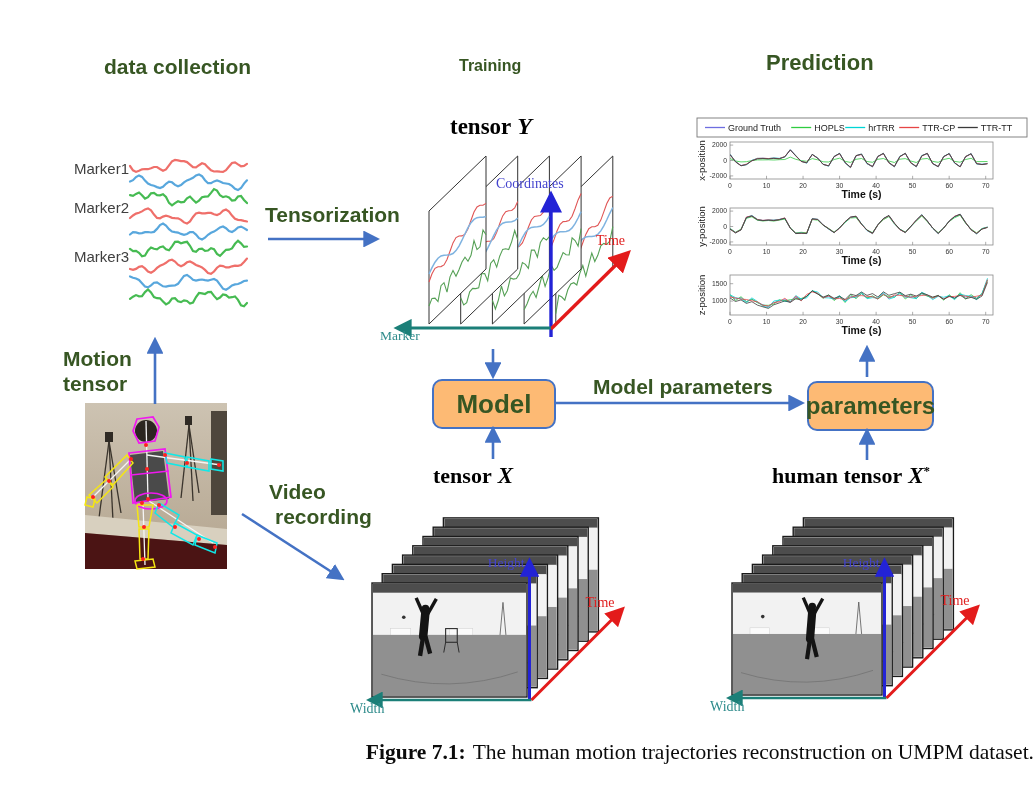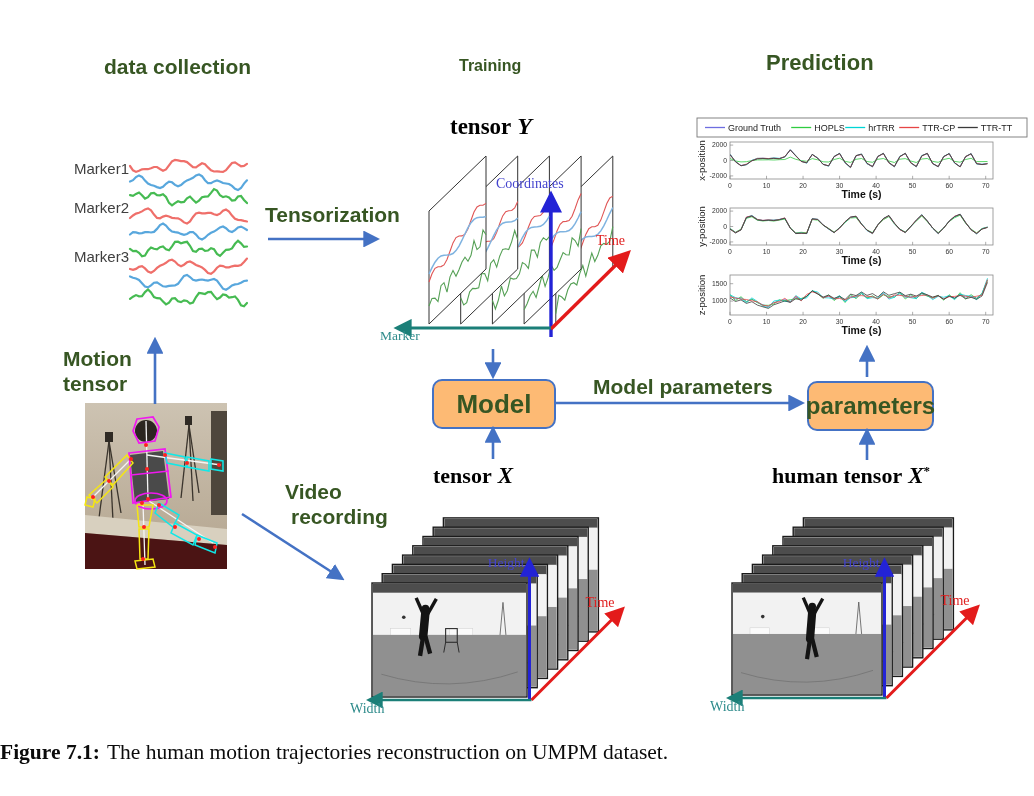--- a/index.html
+++ b/index.html
@@ -6,21 +6,21 @@
   #canvas{position:relative;width:1034px;height:796px;background:#fff;overflow:hidden;
           font-family:"Liberation Sans",sans-serif;}
   .glabel{position:absolute;color:var(--green,#375623);font-weight:bold;white-space:nowrap;}
   .mlabel{position:absolute;color:#404040;font-size:15px;white-space:nowrap;}
   .serifbold{position:absolute;font-family:"Liberation Serif",serif;font-weight:bold;
              color:#000000;white-space:nowrap;}
   .mathcal{font-family:"Liberation Serif",serif;font-style:italic;font-weight:700;padding-left:6px;}
   .fbox{position:absolute;border:2.2px solid var(--blue,#4472C4);border-radius:10px;background:#fdba74;
         display:flex;align-items:center;justify-content:center;z-index:2;}
   .fbox .btxt{color:var(--green,#375623);font-weight:bold;}
-  #caption{position:absolute;left:0;top:740px;width:1034px;text-align:left;
+  #caption{position:absolute;left:0;top:740px;width:1034px;text-align:right;
            font-family:"Liberation Serif",serif;font-size:21.5px;color:#0b0b0b;}
   #caption .cap-rest{margin-left:7px;font-weight:normal;}
   svg{position:absolute;overflow:visible;}
   #arrows-svg{left:0;top:0;z-index:5;pointer-events:none;}
 </style>
 </head>
 <body>
 
 <div id="canvas">
 
@@ -275,21 +275,21 @@
       <circle cx="57" cy="100" r="2"></circle>
         <circle cx="74" cy="102" r="2"></circle>
         <circle cx="59" cy="124" r="2"></circle>
       <circle cx="90" cy="124" r="2"></circle>
         <circle cx="58" cy="156" r="2"></circle>
         <circle cx="114" cy="136" r="2"></circle>
       <circle cx="130" cy="144" r="2"></circle>
     </g>
   </svg>
 
-  <div class="glabel" style="left:285px;top:479px;font-size:21px;line-height:25px;">
+  <div class="glabel" style="left:269px;top:479px;font-size:21px;line-height:25px;">
     <div>Video</div>
     <div style="padding-left:6px;">recording</div>
   </div>
 
   <div class="fbox" style="left:432px;top:379px;width:120px;height:46px;">
     <span class="btxt" style="font-size:26px;">Model</span>
   </div>
   <div class="glabel" style="left:593px;top:375px;font-size:21px;">Model parameters</div>
   <div class="fbox" style="left:807px;top:381px;width:123px;height:46px;">
     <span class="btxt" style="font-size:24px;">parameters</span>

